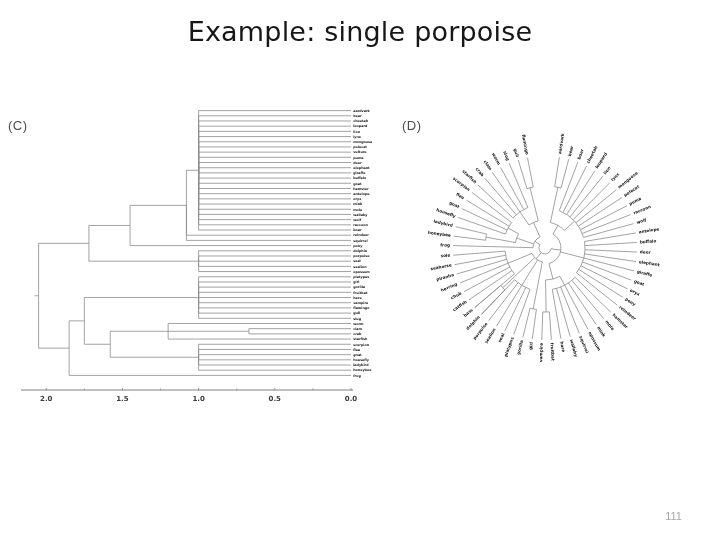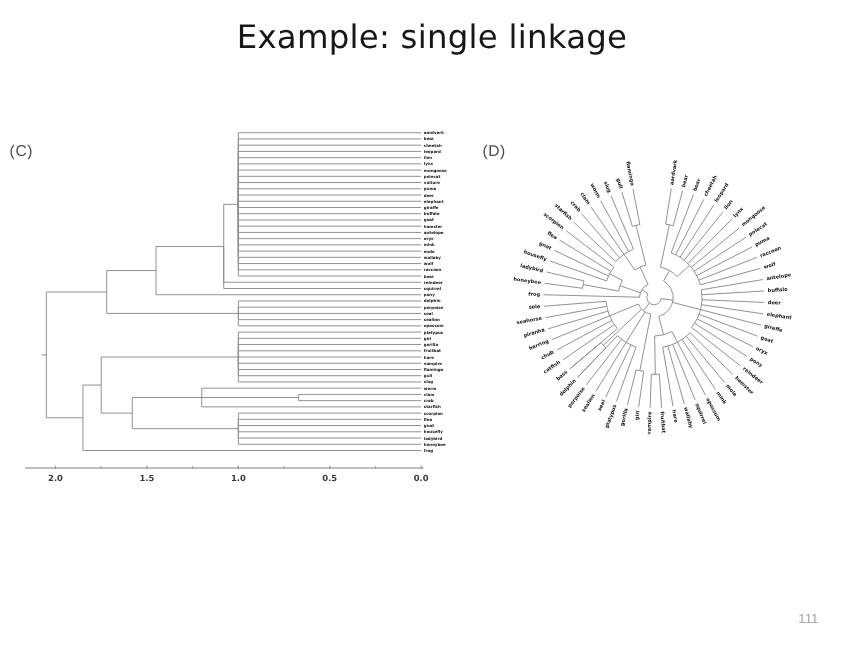--- a/index.html
+++ b/index.html
@@ -51,21 +51,21 @@
     position:absolute;right:38px;bottom:18px;
     font-size:11px;color:#a6a6a6;
     font-family:"Liberation Sans",sans-serif;
   }
 </style>
 </head>
 <body>
 
 <div id="slide">
 
-  <div class="slide-title">Example: single linkage</div>
+  <div class="slide-title">Example: single porpoise</div>
 
   <div class="figure">
 
     <div class="panel-label" id="panelC-label">(C)</div>
 
     <div class="panelC">
       <svg id="svgC" width="390" height="310" viewBox="0 0 390 310">
         <g id="c-links">
             <path class="dendro-link" d="M25.61904761904765,195.734375 L25.61904761904765,143.32451923076923 L75.90476190476193,143.32451923076923"></path>
             <path class="dendro-link" d="M75.90476190476193,143.32451923076923 L75.90476190476193,125.47596153846153 L117.04761904761904,125.47596153846153"></path>

